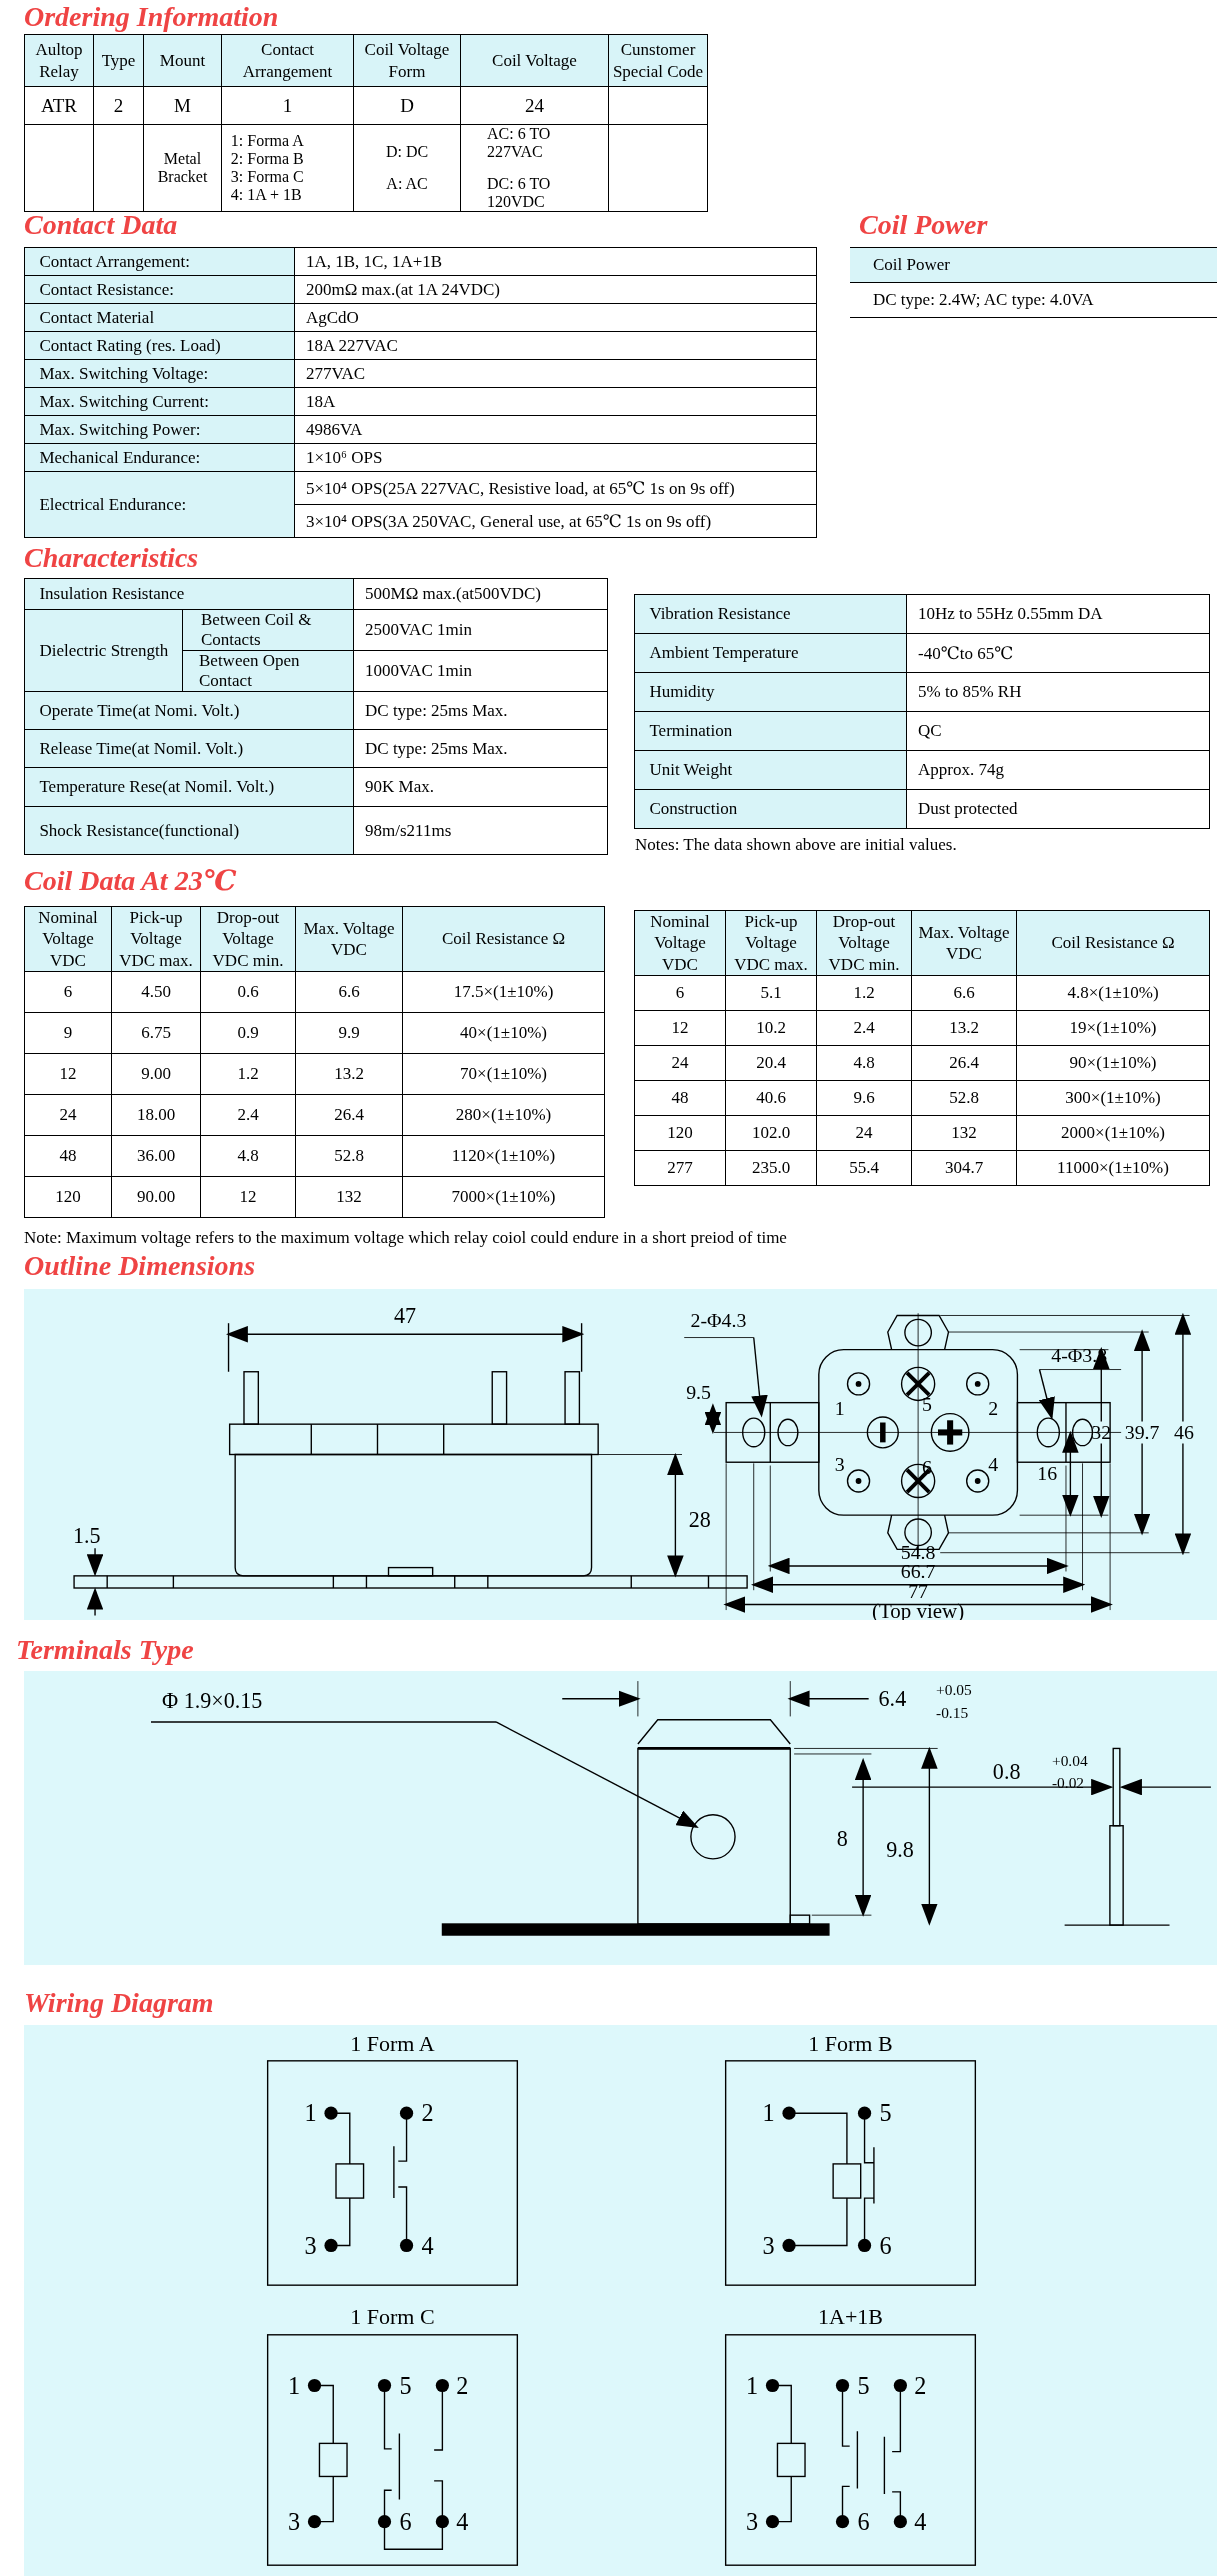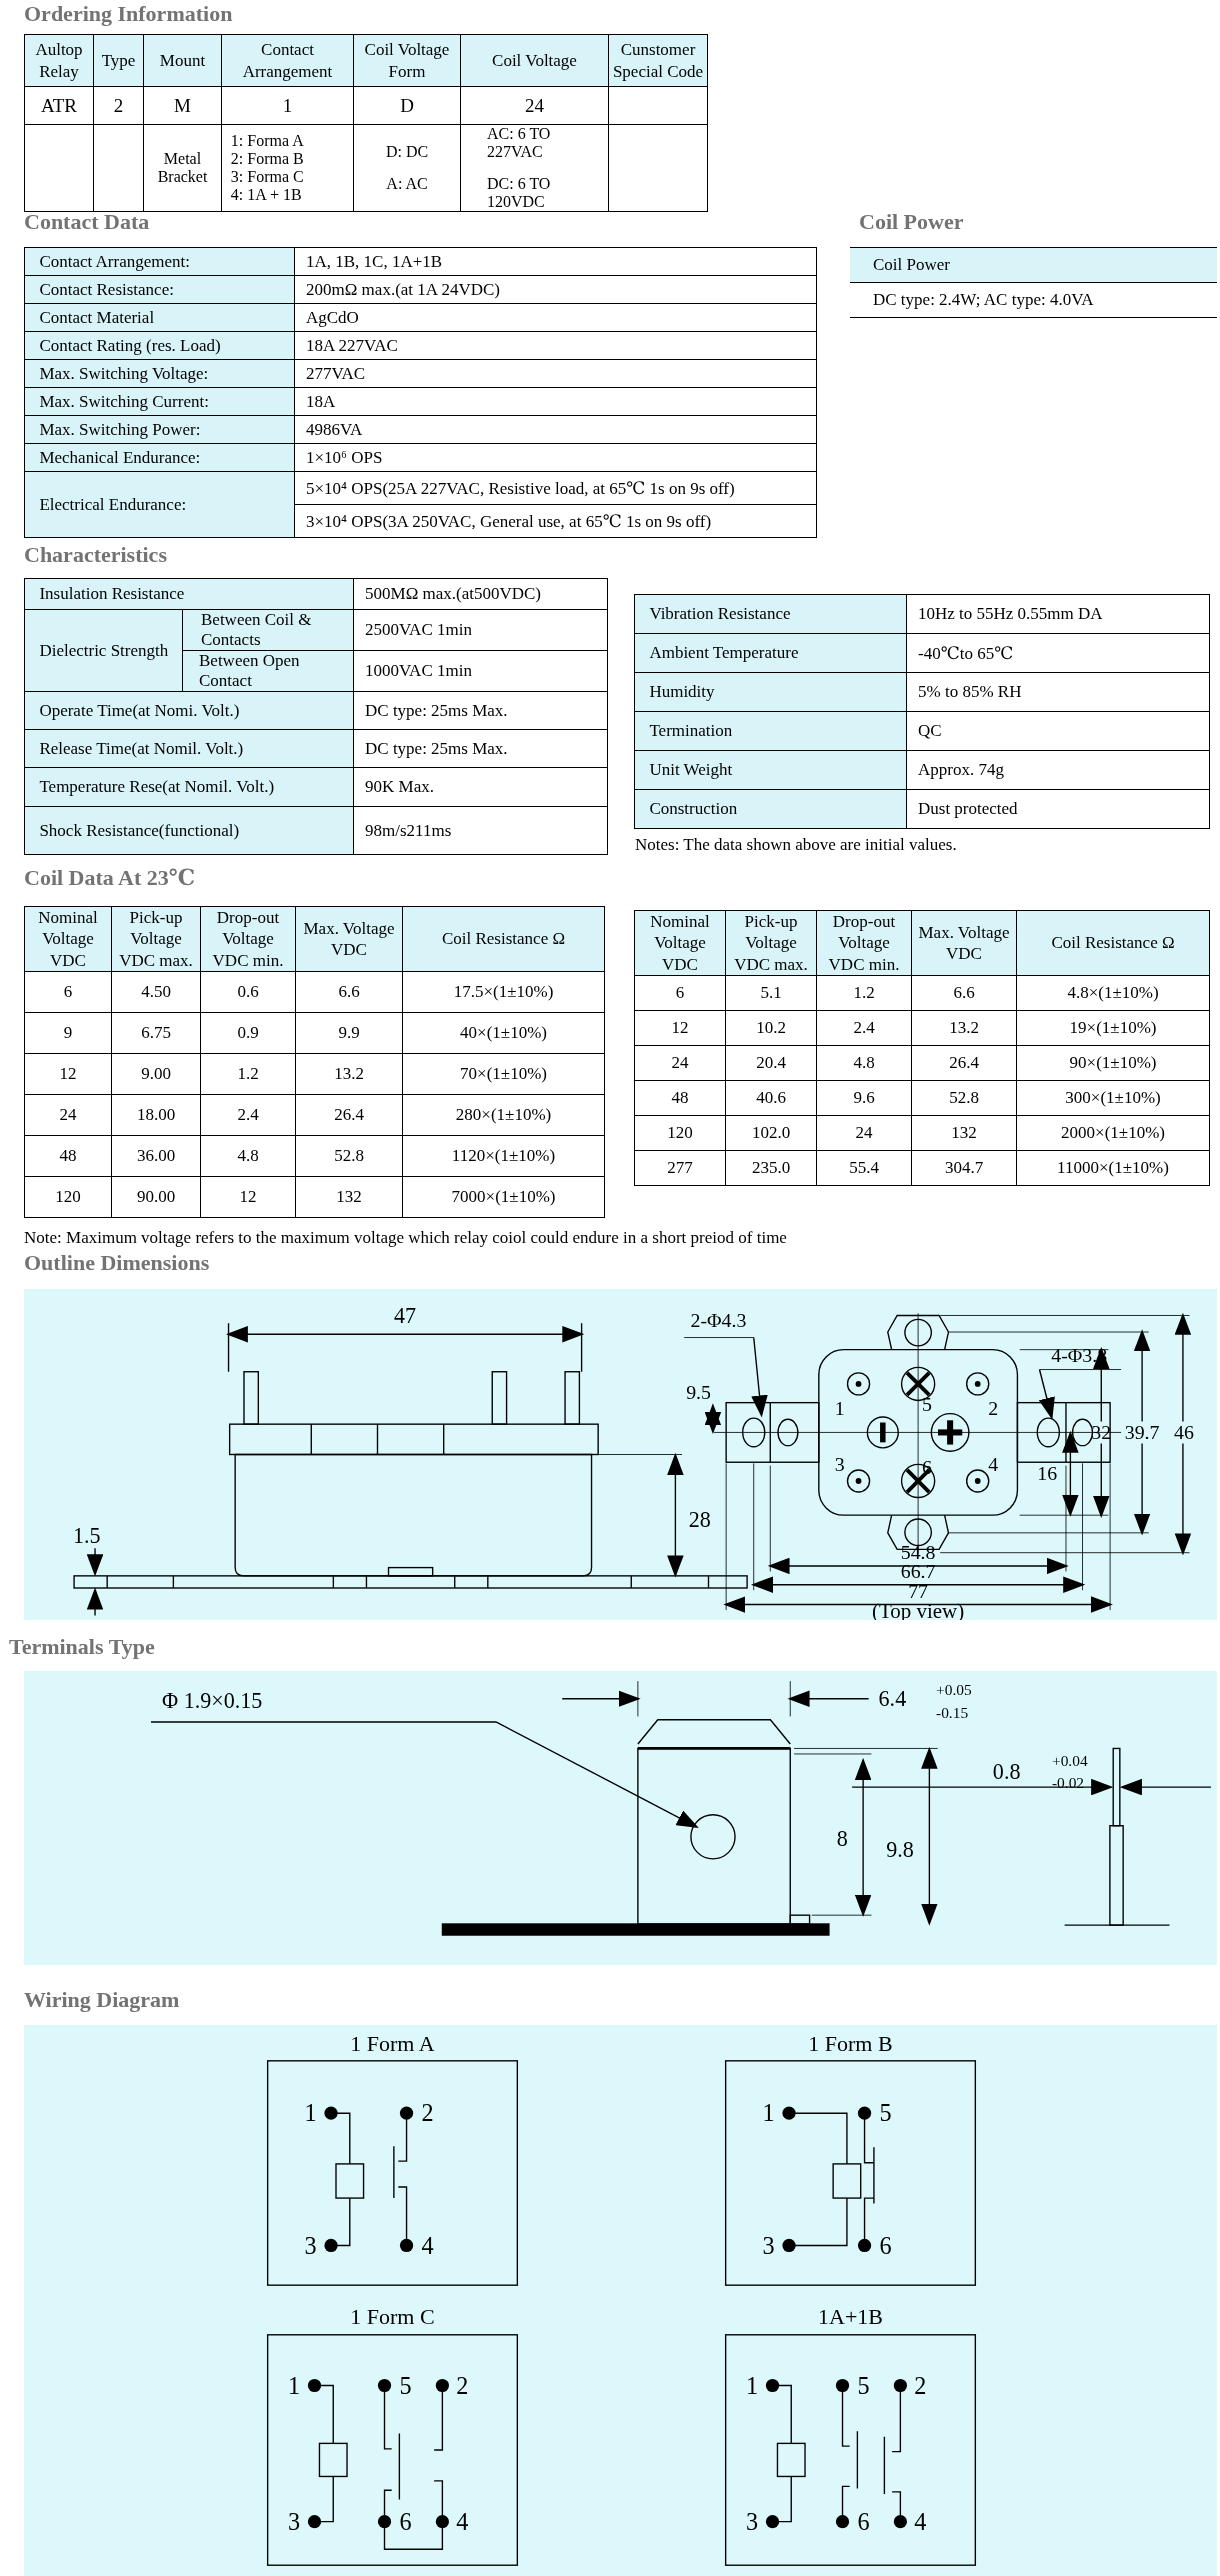--- a/index.html
+++ b/index.html
@@ -1,18 +1,18 @@
 <!DOCTYPE html>
 <html style="font-size:8.8px"><head>
 <meta charset="utf-8">
 <style>
   html,body{margin:0;padding:0;background:#fff;}
   .page{position:relative;width:1221px;height:2576px;background:#fff;overflow:hidden;
         font-family:"Liberation Serif","DejaVu Serif",serif;color:#000;}
-  .sec-title{position:absolute;font-weight:bold;font-size:22px;color:#737373;white-space:nowrap;}
+  .sec-title{position:absolute;font-weight:bold;font-size:28px;color:#ef4444;white-space:nowrap;font-style:italic;}
   .dtable{position:absolute;border-collapse:collapse;table-layout:fixed;font-size:17px;}
   .dtable td{border:1.1px solid #000;border-top-width:1.7px;border-bottom-width:1.7px;
              padding:0 4.4px 0 14.4px;vertical-align:middle;overflow:hidden;}
   .dtable td.ctr{text-align:center;padding:0 2.2px;}
   .dtable td.val{padding-left:11px;}
   .cyan{background:#d8f4f8;}
   .hrow td{text-align:center;padding:0 3.3px;line-height:1.25;}
   .detail td{font-size:16px;vertical-align:middle;}
   .sp > div + div{margin-top:14.4px;}
   .lines > div{line-height:1.12;}
@@ -466,21 +466,21 @@
       <text x="1620" y="596" text-anchor="middle" style="font-size:38px">(Top view)</text>
       <text x="1478" y="228" text-anchor="middle" class="dims">1</text>
       <text x="1636" y="222" text-anchor="middle" class="dims">5</text>
       <text x="1756" y="228" text-anchor="middle" class="dims">2</text>
       <text x="1478" y="330" text-anchor="middle" class="dims">3</text>
       <text x="1636" y="336" text-anchor="middle" class="dims">6</text>
       <text x="1756" y="330" text-anchor="middle" class="dims">4</text>
     </svg>
   </div>
 
-  <div class="sec-title" style="left:9px;top:1634px">Terminals Type</div>
+  <div class="sec-title" style="left:16px;top:1634px">Terminals Type</div>
   <div class="draw-box" style="top:1671px;height:294px">
     <svg width="1193" height="294" viewBox="0 0 2161 532">
       <defs>
         <marker id="ta" markerWidth="16" markerHeight="12" refX="14" refY="6" orient="auto-start-reverse">
             <path d="M0,0 L16,6 L0,12 z" fill="#000"></path>
           </marker>
       </defs>
       <g class="wl">
         <line x1="230" y1="92" x2="855" y2="92"></line>
         <line x1="855" y1="92" x2="1218" y2="282" marker-end="url(#ta)"></line>

